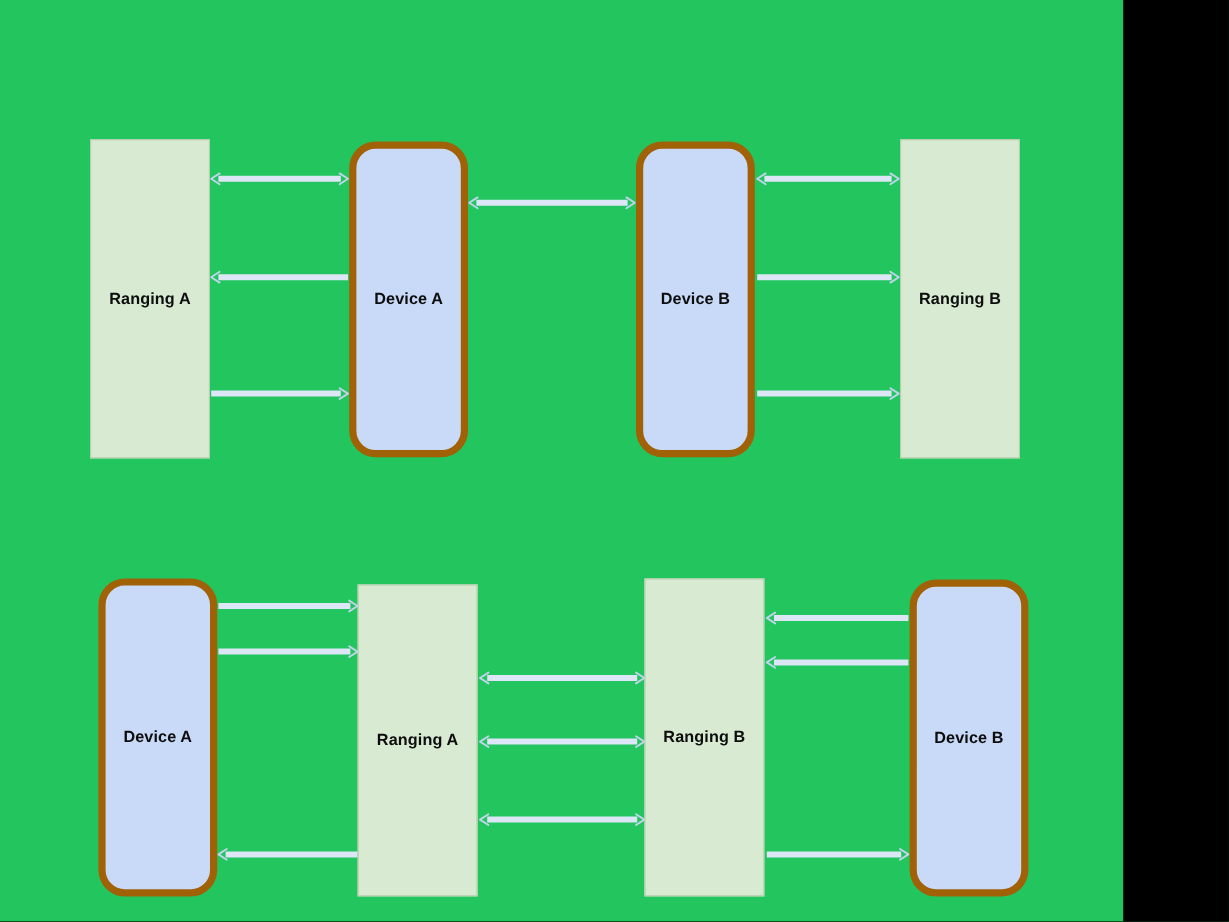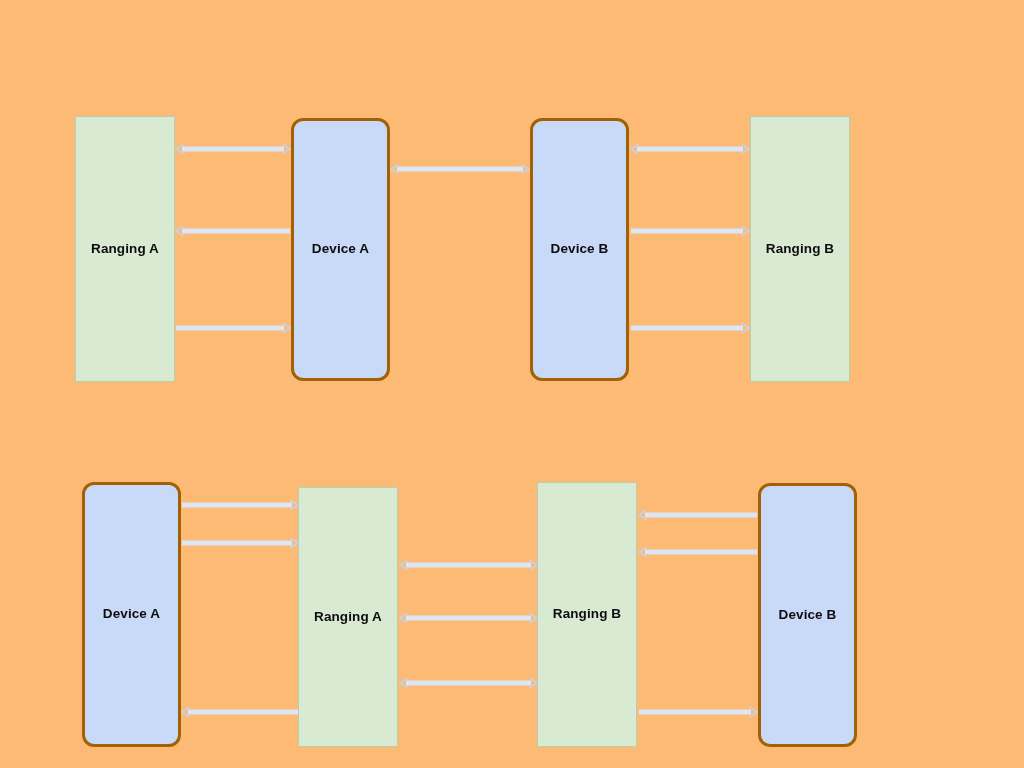--- a/index.html
+++ b/index.html
@@ -3,23 +3,23 @@
 <meta charset="utf-8">
 <title>Ranging Sequence Diagram</title>
 <style>
   html, body {
     margin: 0;
     padding: 0;
     background: #000000;
   }
   #canvas {
     position: relative;
-    width: 1024px;
+    width: 936px;
     height: 768px;
-    background: #fdba74;
+    background: #22c55e;
     overflow: hidden;
     font-family: "Liberation Sans", "DejaVu Sans", sans-serif;
   }
   .node {
     position: absolute;
     box-sizing: border-box;
     display: flex;
     align-items: center;
     justify-content: center;
     text-align: center;
@@ -29,22 +29,22 @@
     letter-spacing: 0.1px;
     line-height: 1.2;
   }
   .node.green {
     background: #d9ead3;
     border: 1px solid #b7cfae;
     border-radius: 0px;
   }
   .node.blue {
     background: #c9daf8;
-    border: 3px solid #a16207;
-    border-radius: 12px;
+    border: 6px solid #a16207;
+    border-radius: 22px;
   }
   .node-label {
     pointer-events: none;
     user-select: none;
   }
 
   
   .arrow {
     position: absolute;
     height: 14px;

